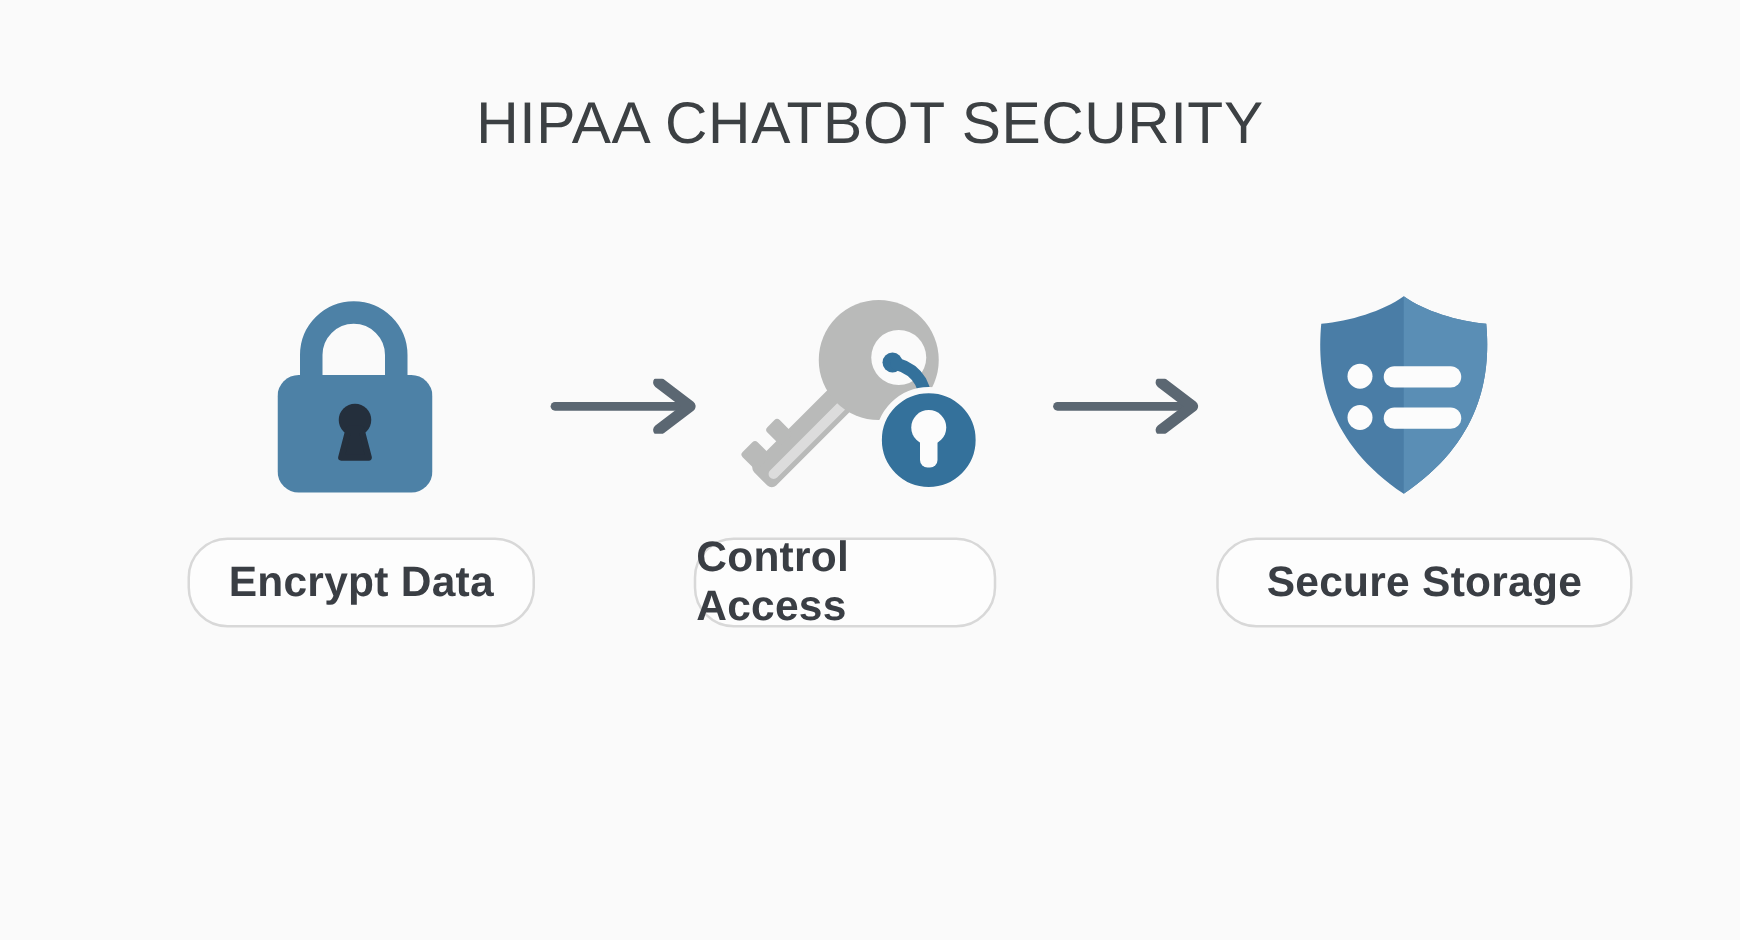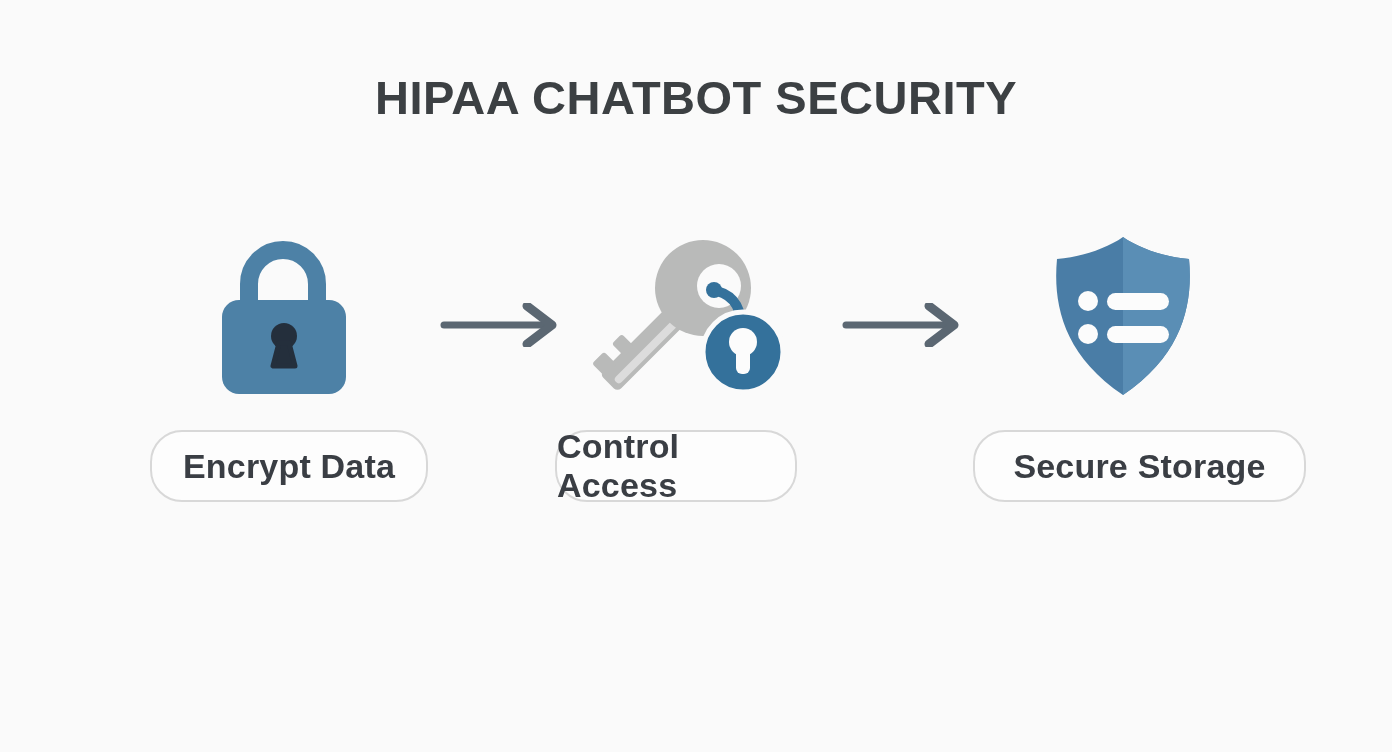--- a/index.html
+++ b/index.html
@@ -18,21 +18,21 @@
     position: absolute;
     inset: 0;
   }
   .title {
     position: absolute;
     top: 70px;
     left: 0;
     width: 100%;
     text-align: center;
     font-size: 47px;
-    font-weight: bold;
+    font-weight: normal;
     letter-spacing: 0.5px;
     color: #3c4043;
   }
   .icon {
     position: absolute;
   }
   .icon-lock   { left: 222px; top: 240px; }
   .icon-key    { left: 591px; top: 230px; }
   .icon-shield { left: 1050px; top: 234px; }
   .arrow {

